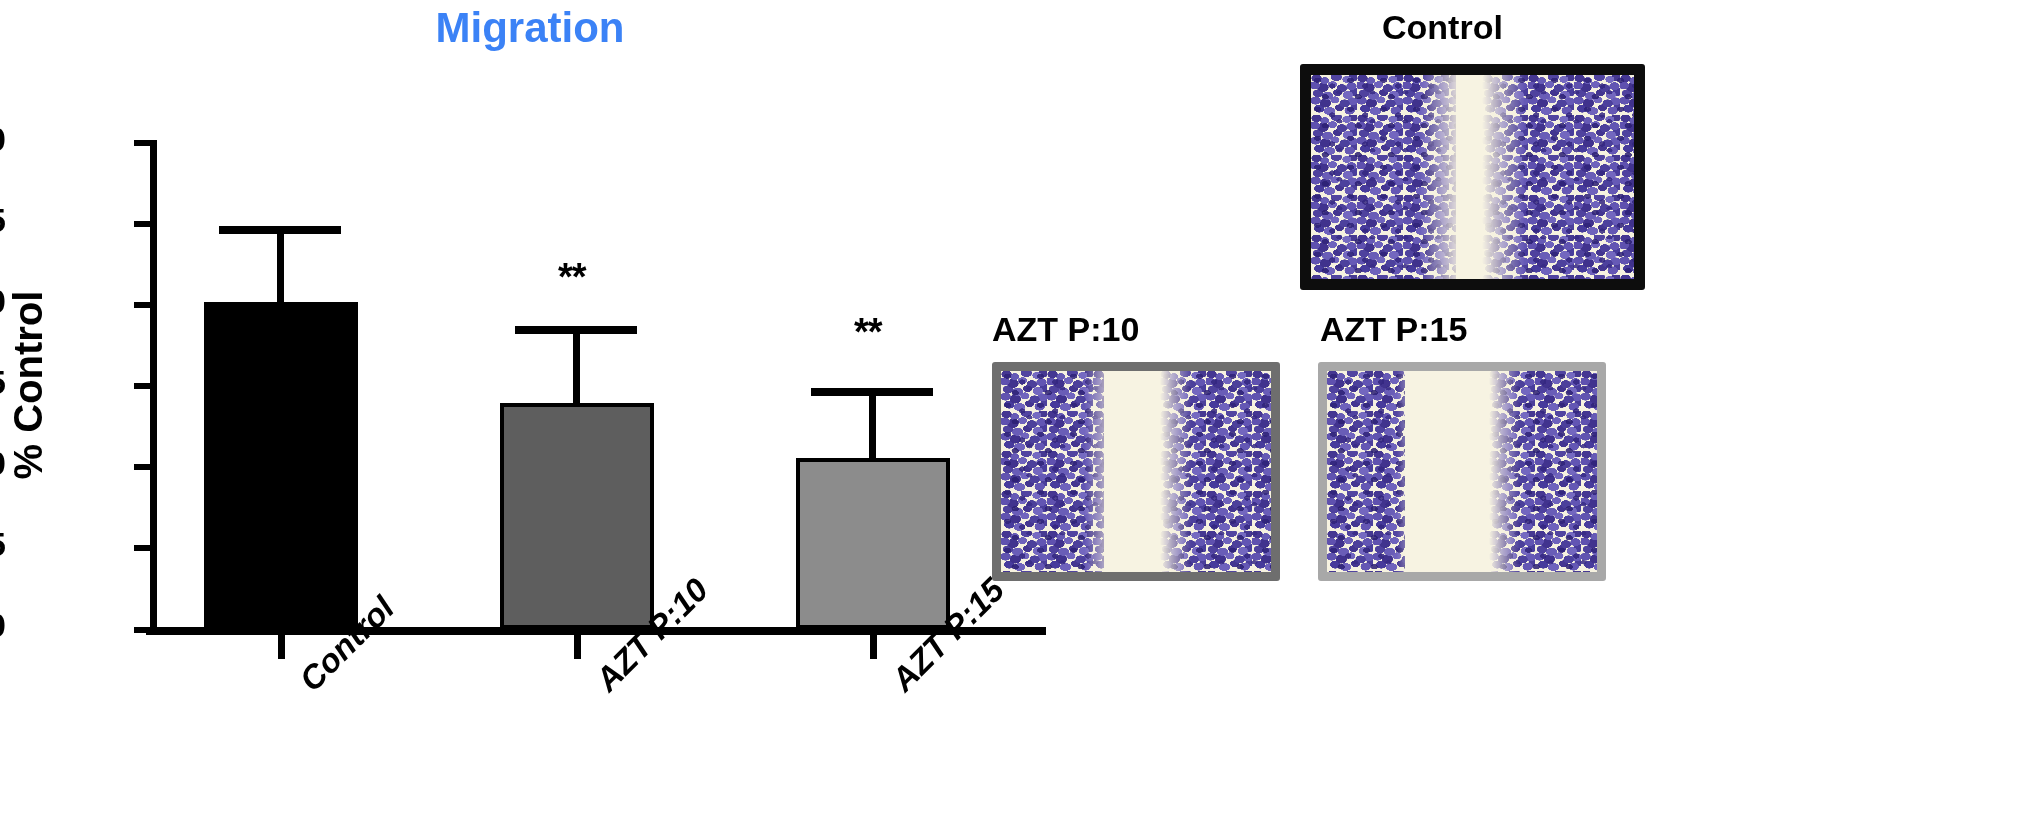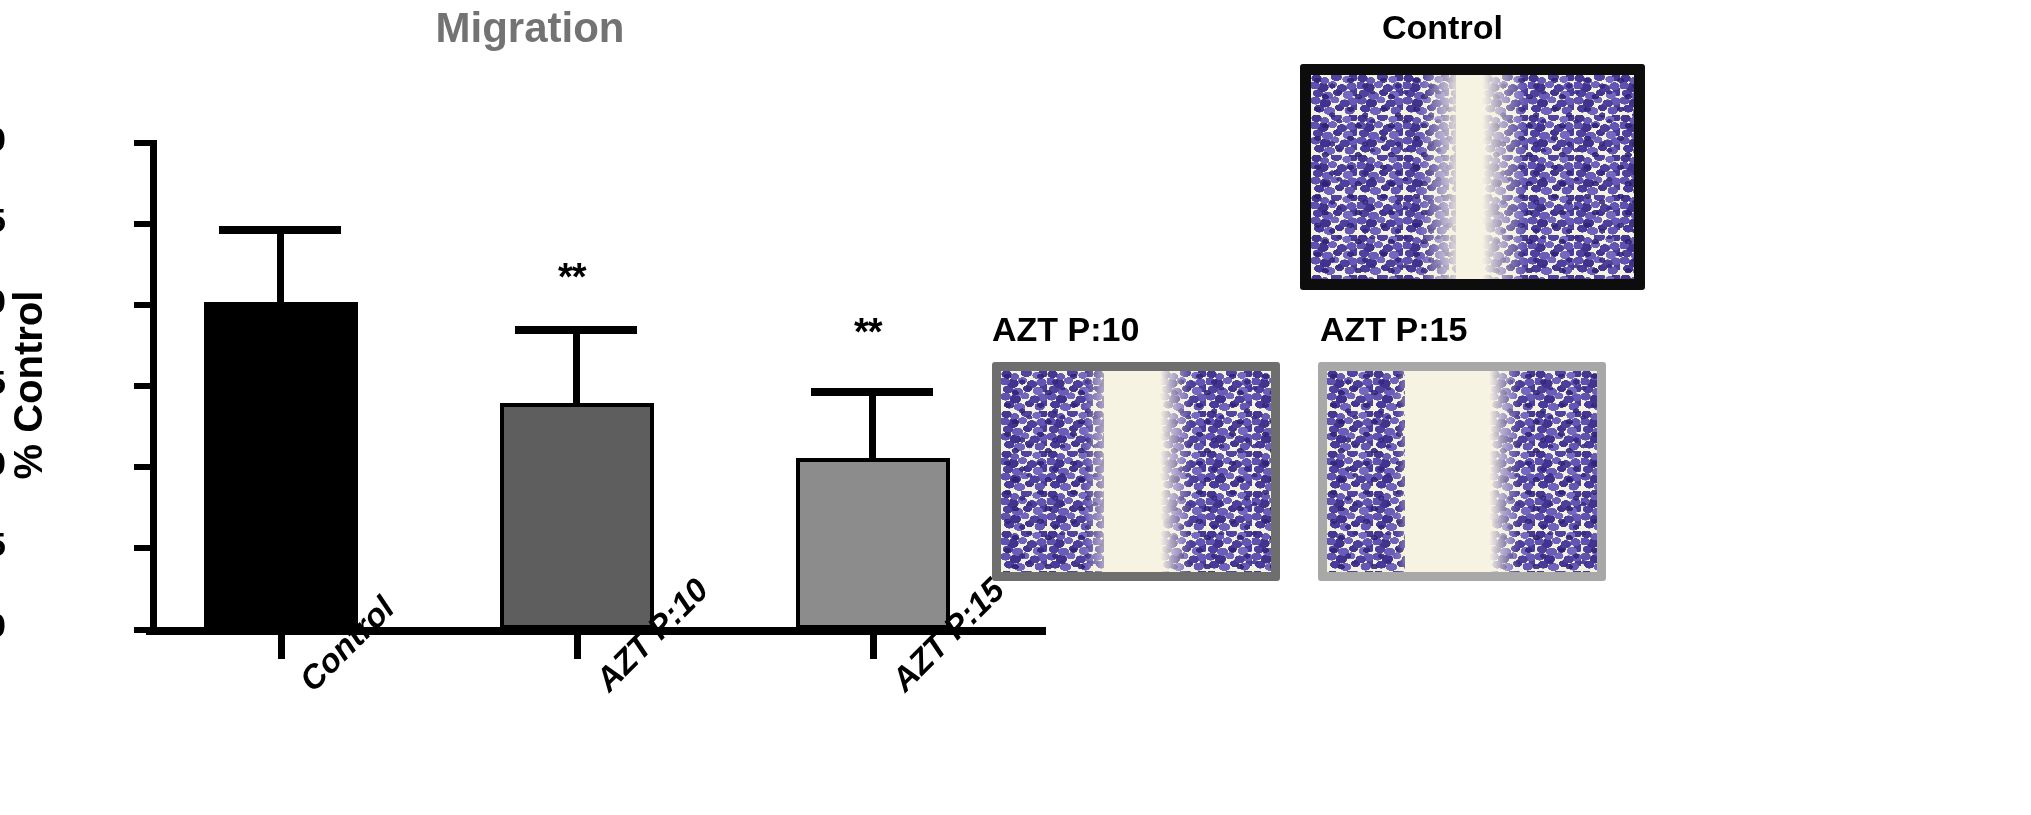--- a/index.html
+++ b/index.html
@@ -3,21 +3,21 @@
 <meta charset="utf-8">
 <style>
   html,body{margin:0;padding:0;background:#ffffff;}
   body{width:2031px;height:815px;position:relative;overflow:hidden;
        font-family:"Liberation Sans","DejaVu Sans",sans-serif;}
 
   
   #chart-panel{position:absolute;left:0;top:0;width:1050px;height:815px;}
 
   #chart-title{position:absolute;left:0;top:4px;width:1060px;text-align:center;
-      font-size:42px;font-weight:bold;color:#737373;letter-spacing:0px;}
+      font-size:42px;font-weight:bold;color:#3b82f6;letter-spacing:0px;}
 
   
   #y-axis{position:absolute;left:150px;top:140px;width:7px;height:493px;background:#000;}
   .ytick{position:absolute;left:134px;width:22px;height:6px;background:#000;}
   .ytick-label{position:absolute;right:1044px;text-align:right;width:120px;
       font-size:34px;font-weight:bold;color:#000;line-height:1;}
 
   
   #x-axis{position:absolute;left:146px;top:627px;width:900px;height:8px;background:#000;}
   .xtick{position:absolute;top:635px;width:7px;height:24px;background:#000;}

